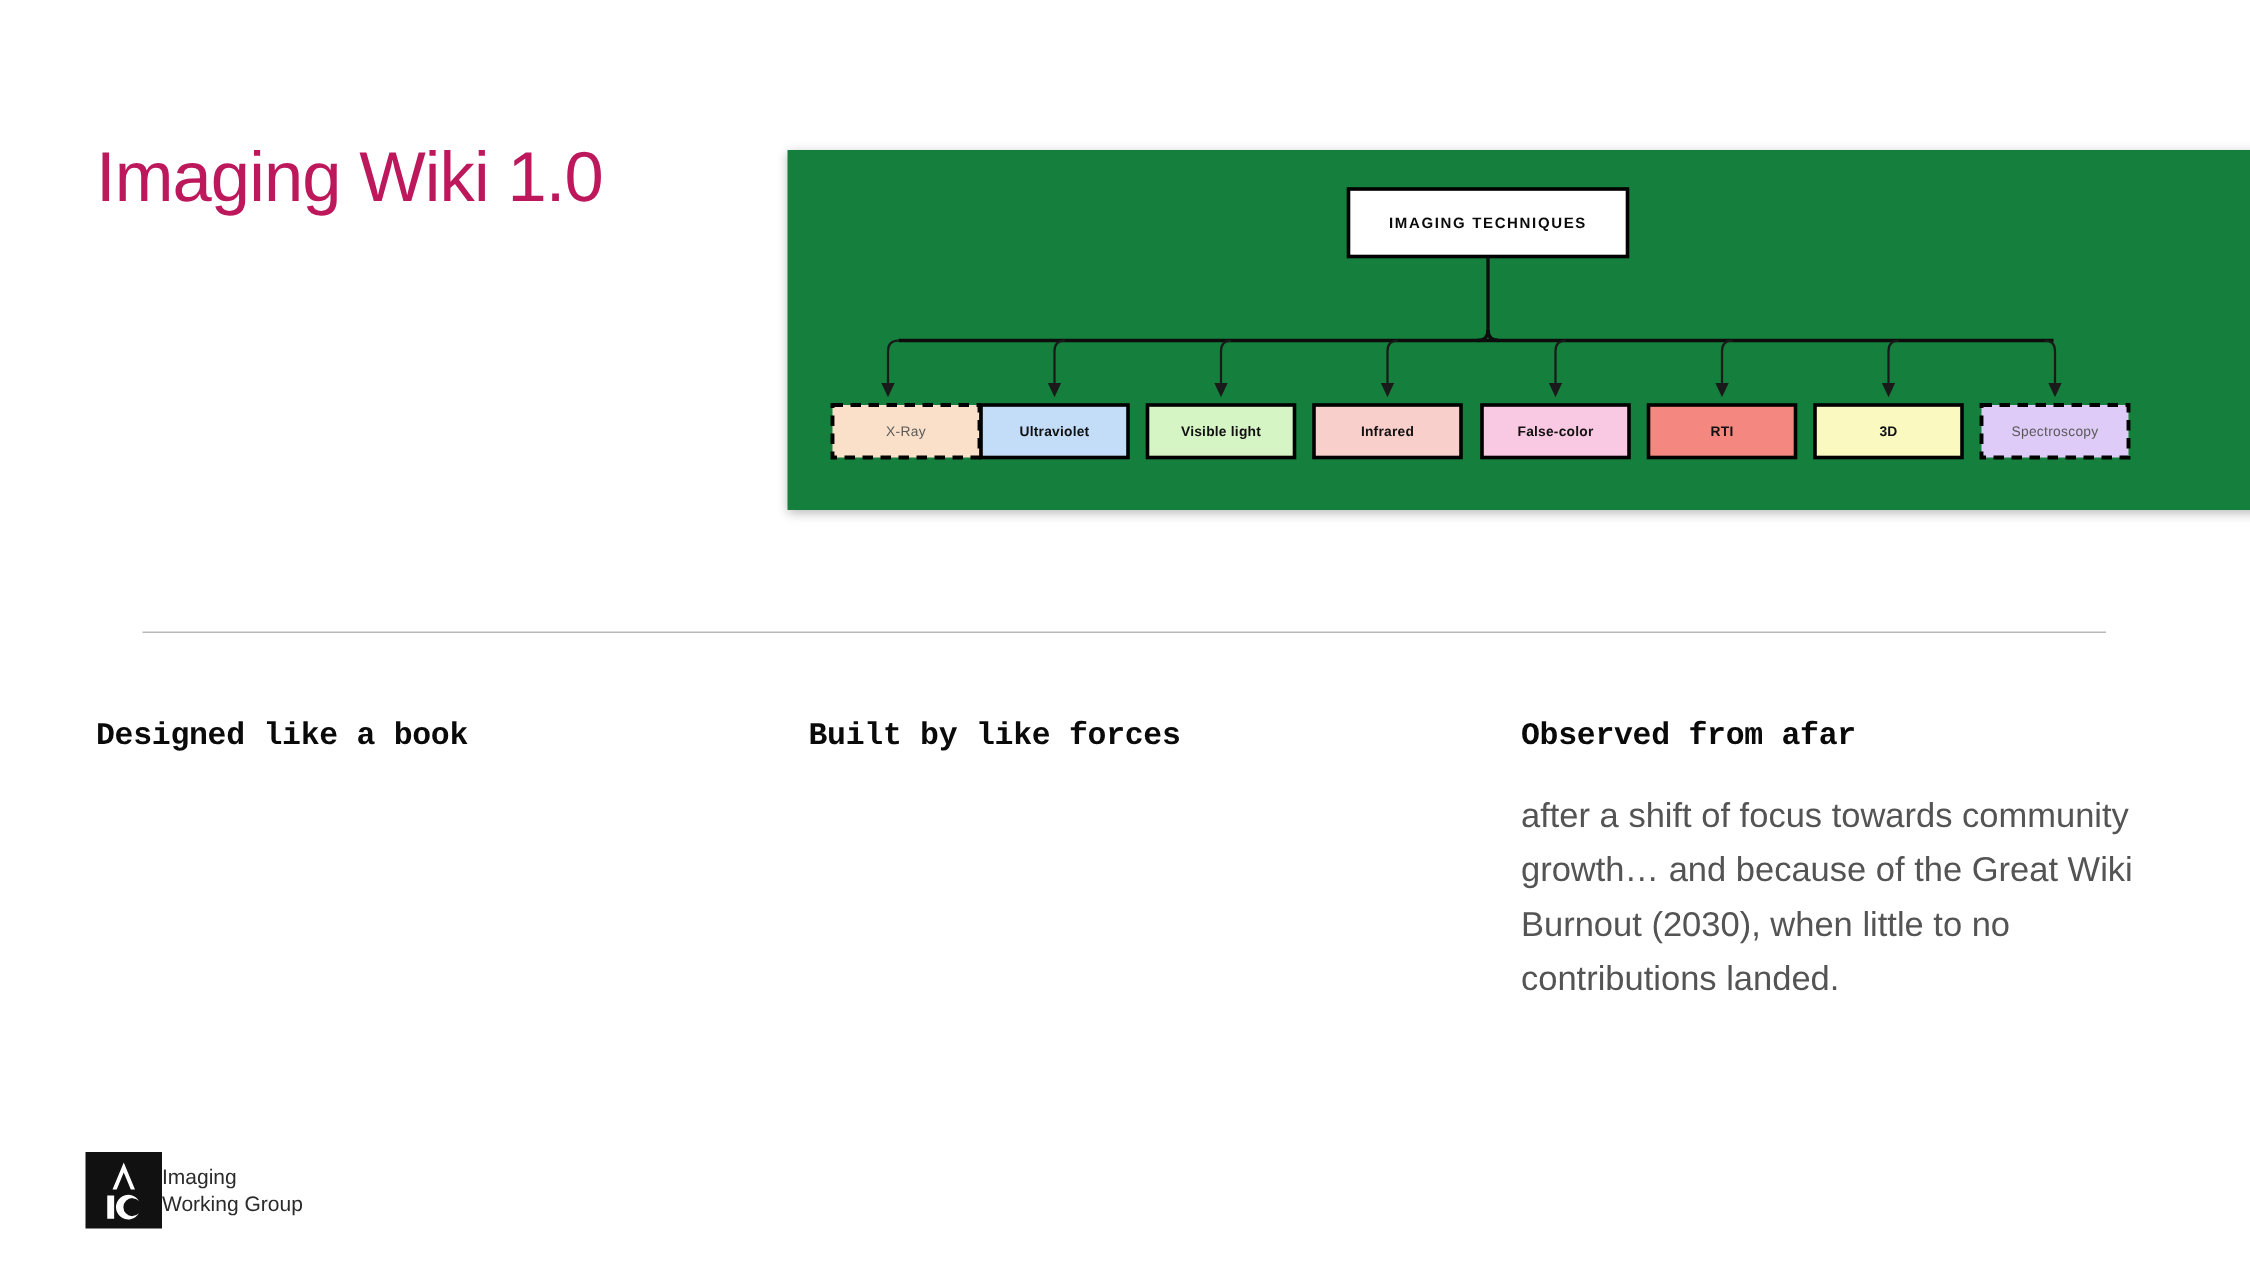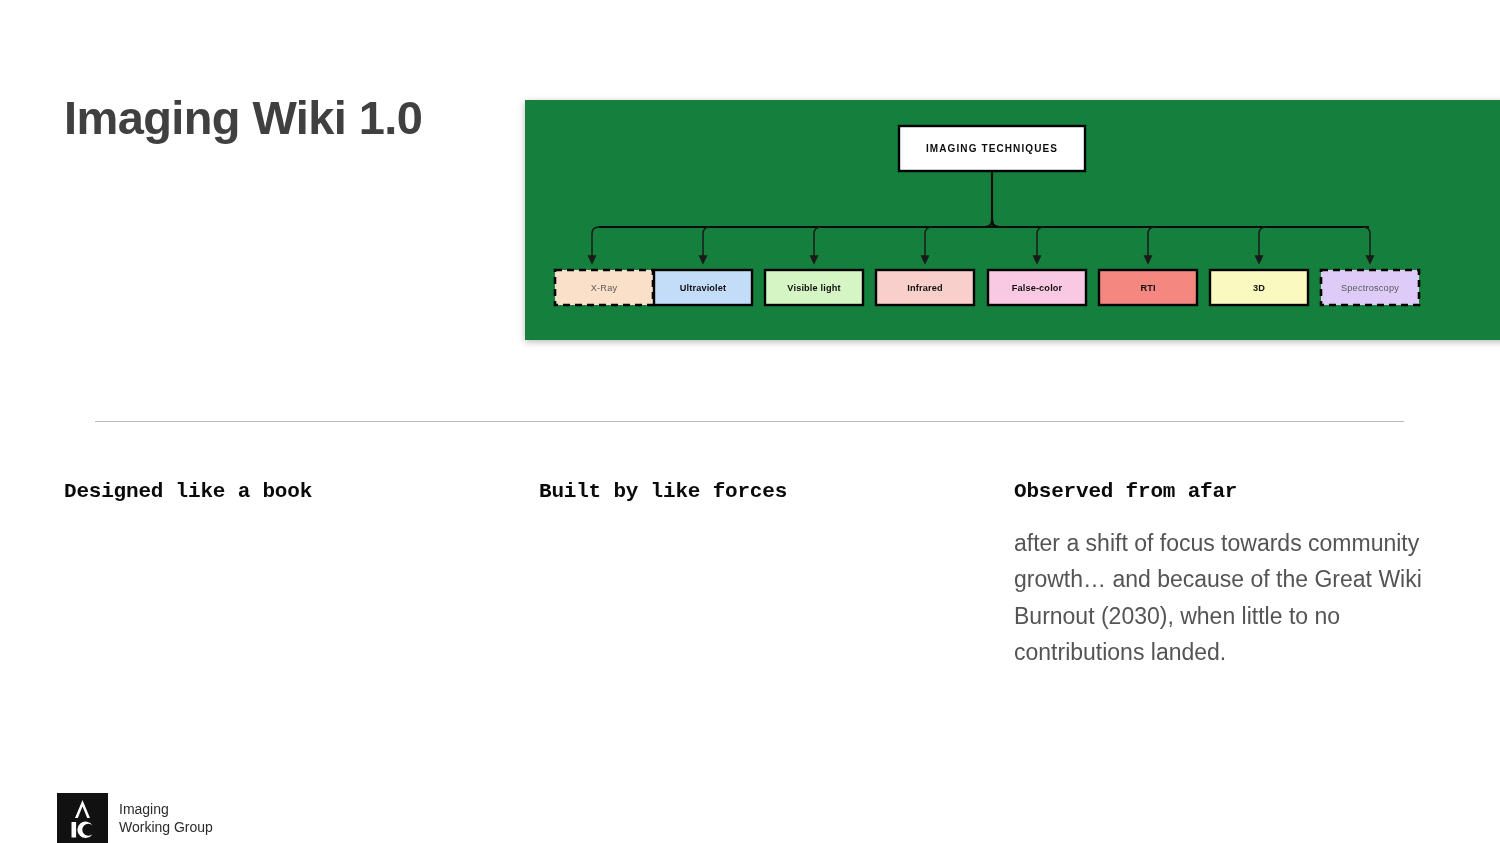--- a/index.html
+++ b/index.html
@@ -16,23 +16,23 @@
     -webkit-font-smoothing: antialiased;
   }
 
   
   #slide-title {
     position: absolute;
     left: 64px;
     top: 92px;
     font-family: "Liberation Sans", sans-serif;
     font-size: 47px;
-    font-weight: bold;
+    font-weight: normal;
     letter-spacing: -0.6px;
-    color: #404040;
+    color: #be185d;
     line-height: 1.1;
     white-space: nowrap;
   }
 
   
   #diagram-card {
     position: absolute;
     left: 525px;
     top: 100px;
     width: 1080px;
@@ -129,24 +129,23 @@
   #column-2 .column-heading { margin-bottom: 22px; }
   #column-0 .column-body { line-height: 1.58; width: 420px; }
   #column-1 .column-body { line-height: 1.72; width: 420px; }
   #column-2 .column-body { line-height: 1.58; width: 420px; }
   .column-body em { font-style: italic; }
 
   
   #logo {
     position: absolute;
     left: 57px;
-    top: 793px;
+    top: 768px;
     display: flex;
     align-items: center;
-    gap: 11px;
   }
   #logo-mark {
     width: 51px;
     height: 51px;
     background: #111111;
     position: relative;
     flex: none;
   }
   #logo-mark svg { display: block; }
   #logo-text {

